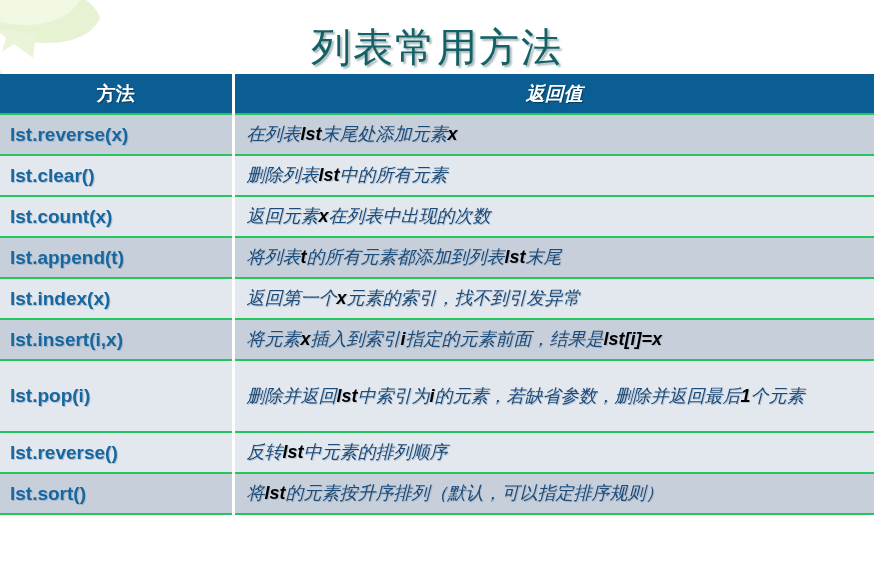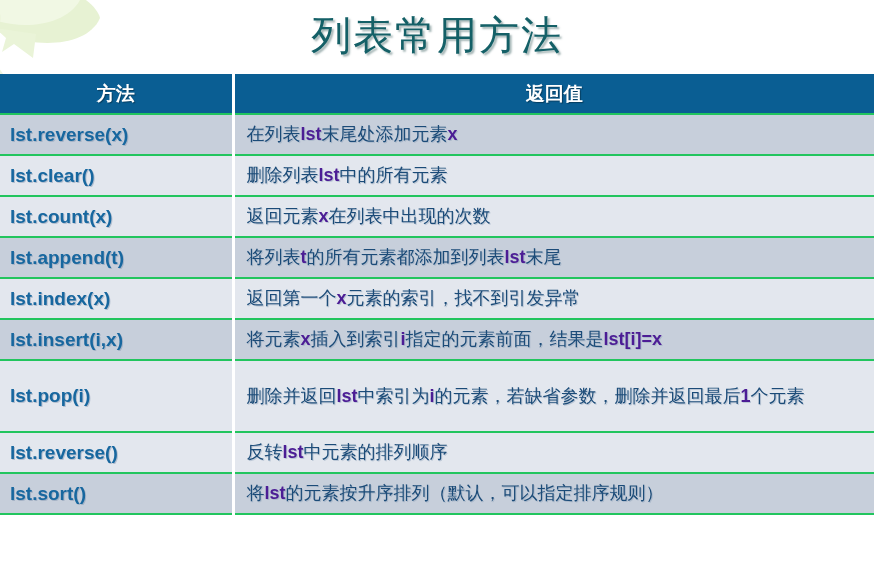--- a/index.html
+++ b/index.html
@@ -22,21 +22,21 @@
     left: 0; top: 0;
     width: 200px; height: 90px;
     overflow: hidden;
     pointer-events: none;
     z-index: 0;
   }
 
   
   .slide-title {
     position: absolute;
-    left: 0; top: 4px;
+    left: 0; top: 16px;
     width: 874px;
     height: 68px;
     line-height: 62px;
     text-align: center;
     font-family: "DejaVu Serif", "Liberation Serif", serif;
     font-size: 40px;
     font-weight: 400;
     color: #146067;
     letter-spacing: 2px;
     text-shadow: 2px 2px 2px rgba(90,120,120,0.55);
@@ -58,21 +58,21 @@
   .method-table col.c-return { width: 641px; }
 
   .method-table th,
   .method-table td {
     padding: 0;
     vertical-align: middle;
     border-right: 3px solid #ffffff;
     border-bottom: 2px solid #22c55e;
   }
   .method-table th:last-child,
-  .method-table td:last-child { border-right: none; }
+  .method-table td:last-child { border-right: none; font-style: italic; }
 
   thead th {
     background: #0a5e93;
     color: #ffffff;
     height: 39px;
     font-family: "DejaVu Serif", "Liberation Serif", serif;
     font-size: 19px;
     font-weight: 700;
     text-align: center;
     border-bottom: 2px solid #ffffff;
@@ -99,21 +99,21 @@
     font-family: "DejaVu Serif", "Liberation Serif", serif;
     font-size: 18px;
     font-weight: 400;
     color: #1b4b78;
     line-height: 1.45;
     text-shadow: 1px 1px 0 rgba(140,160,185,0.45);
   }
   td.cell-return b {
     font-family: "Liberation Sans", "DejaVu Sans", sans-serif;
     font-weight: 700;
-    color: #4c1d95;
+    color: #000000;
   }
   tr.tall td { height: 70px; }
   tr.tall td.cell-method { vertical-align: middle; }
   tr.tall td.cell-return { vertical-align: middle; }
 </style>
 </head>
 <body>
 
 <div class="deco-layer">
   <svg width="200" height="90" viewBox="0 0 200 90" xmlns="http://www.w3.org/2000/svg">

